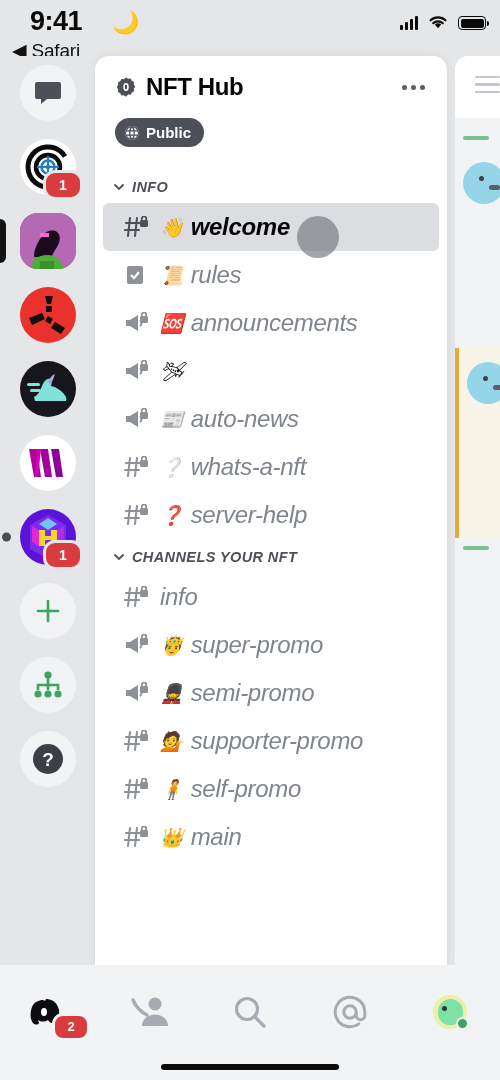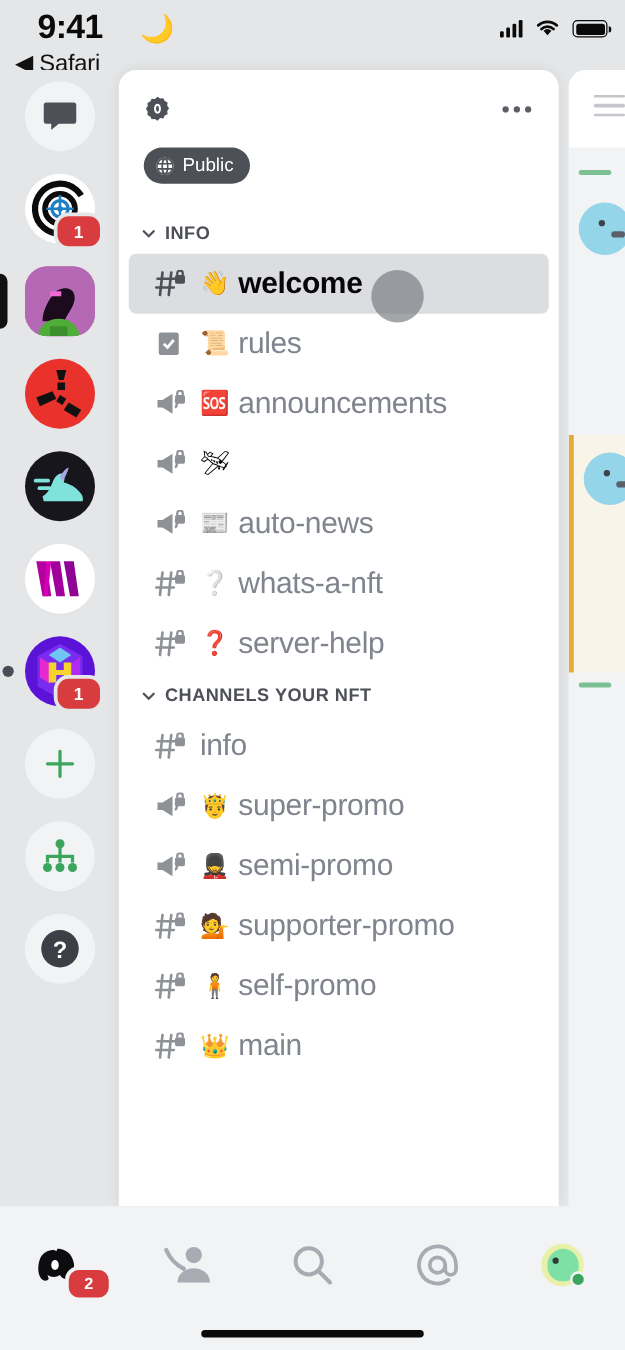--- a/index.html
+++ b/index.html
@@ -78,29 +78,29 @@
   .p-head { height: 62px; display: flex; align-items: center; padding: 0 20px; }
   .p-title { font-size: 24px; font-weight: 700; color: #060607; letter-spacing: -0.4px; }
   .gear-ic { width: 22px; height: 22px; margin-right: 9px; flex: none; }
   .dots { margin-left: auto; display: flex; gap: 4px; padding: 8px 2px; }
   .dots i { width: 5px; height: 5px; border-radius: 50%; background: #5c5e66; display: block; }
 
   .p-badge-row { padding: 0 20px; }
   .tag {
     display: inline-flex; align-items: center; gap: 6px;
     background: #4e5058; color: #fff; border-radius: 16px;
-    padding: 6px 13px 6px 9px; font-size: 15px; font-weight: 400;
+    padding: 6px 13px 6px 9px; font-size: 15px; font-weight: 700;
   }
   .invite {
     margin: 18px 20px 0 20px; height: 48px; background: #4e5058;
     border-radius: 5px; display: flex; align-items: center; justify-content: center;
     gap: 12px; color: #fff; font-size: 19px; font-weight: 700; letter-spacing: -0.2px;
   }
 
-  .chan-scroll { margin-top: 22px; }
+  .chan-scroll { margin-top: 22px; font-style: italic; }
   .cat {
     display: flex; align-items: center; gap: 7px;
     padding: 10px 20px 8px 18px;
     font-size: 14.5px; font-weight: 700; color: #4e5058; letter-spacing: 0.4px;
   }
   .chev { width: 12px; height: 12px; flex: none; }
   .chan {
     display: flex; align-items: center; height: 48px;
     padding: 0 18px; margin: 0 8px; border-radius: 6px; gap: 7px;
   }
@@ -319,20 +319,21 @@
   </div>
 
   <div class="panel">
 
     <div class="p-head">
       <svg class="gear-ic" viewBox="0 0 24 24">
         <path d="M12 1.5l2.3 1.6 2.8-.3 1.2 2.5 2.5 1.2-.3 2.8 1.6 2.3-1.6 2.3.3 2.8-2.5 1.2-1.2 2.5-2.8-.3L12 22.5l-2.3-1.6-2.8.3-1.2-2.5-2.5-1.2.3-2.8L1.9 12l1.6-2.3-.3-2.8 2.5-1.2 1.2-2.5 2.8.3z" fill="#4e5058"></path>
         <ellipse cx="12" cy="12" rx="3" ry="4.3" fill="#fff"></ellipse>
         <ellipse cx="12" cy="12" rx="1.3" ry="2.6" fill="#4e5058"></ellipse>
       </svg>
+      <div class="p-title">NFT Hub</div>
       <div class="dots">
           <i></i>
           <i></i>
           <i></i>
         </div>
     </div>
 
     <div class="p-badge-row">
       <span class="tag">
         <svg width="16" height="16" viewBox="0 0 16 16">

